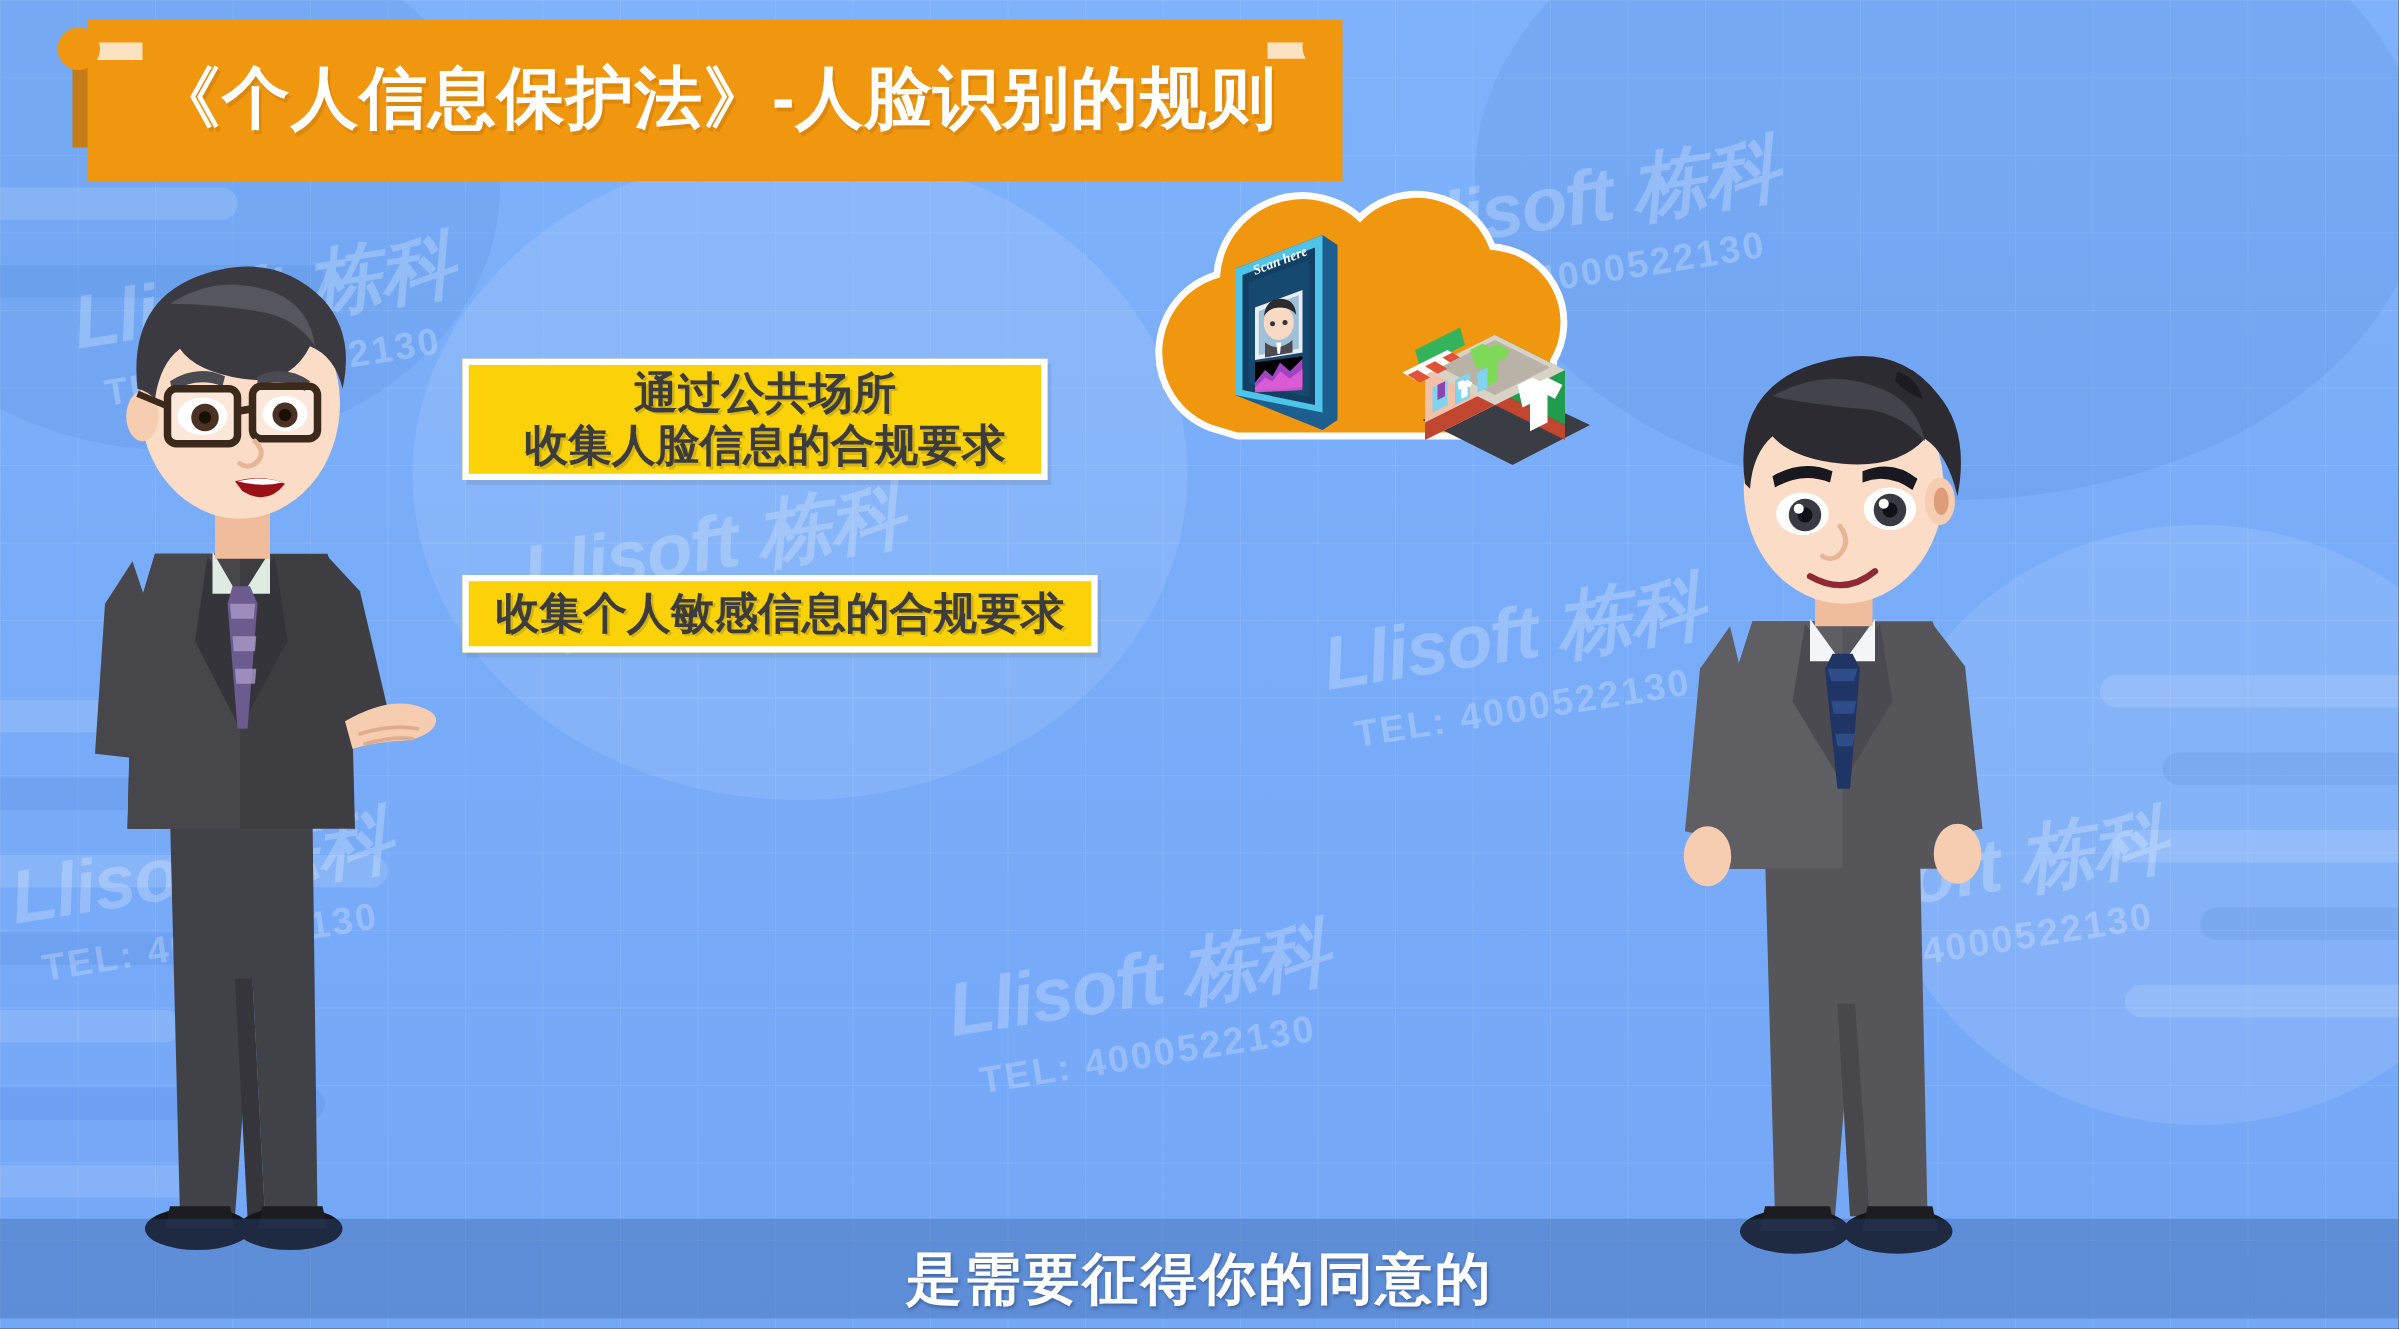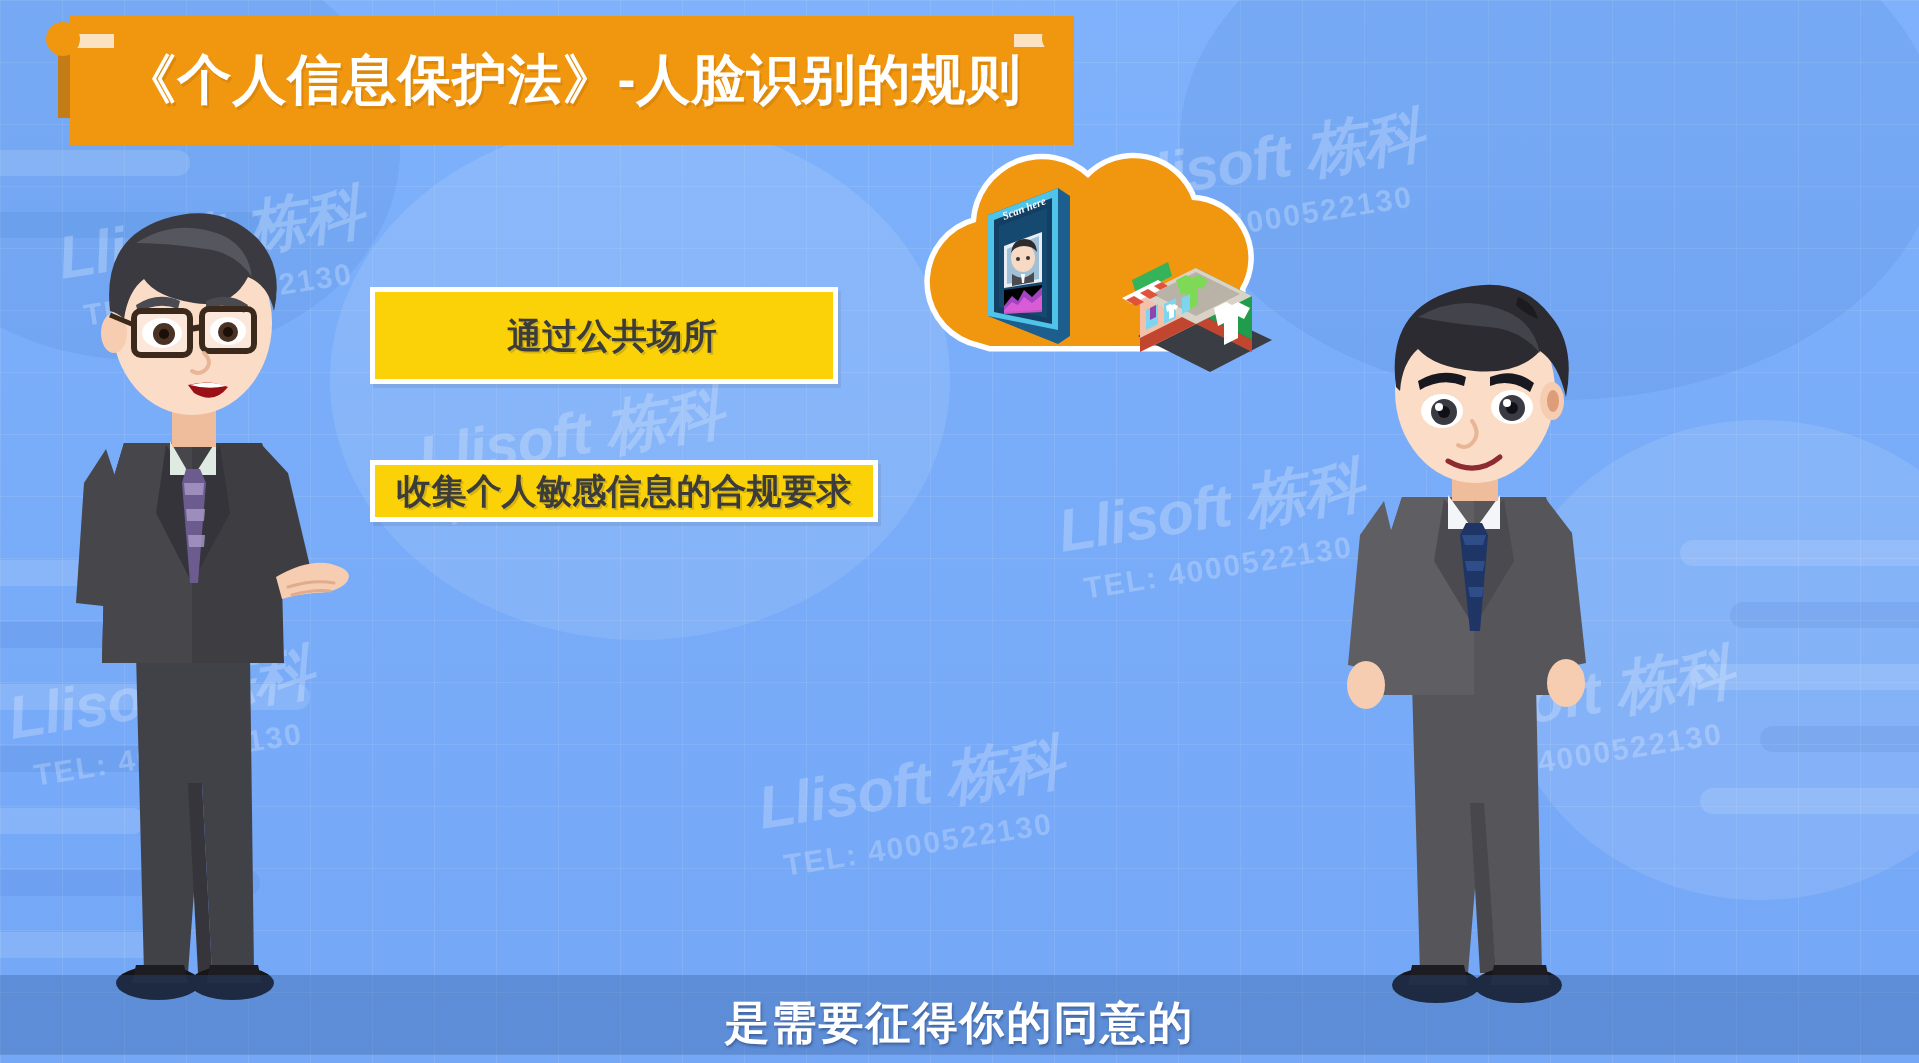--- a/index.html
+++ b/index.html
@@ -357,20 +357,21 @@
         <path d="M104,166 L112,156 L118,161 L124,150 L132,157 L142,147 L142,170 L104,172 Z" fill="#b14bd6" opacity="0.9"></path>
         <path d="M104,170 L112,162 L118,165 L124,157 L132,163 L142,155 L142,172 L104,174 Z" fill="#e35fd8" opacity="0.85"></path>
 
         <text x="104" y="80" fill="#ffffff" font-size="11" font-weight="700" font-style="italic" font-family="'Liberation Serif', serif" transform="rotate(-21 104 80)">Scan here</text>
       </g>
     </svg>
   </div>
 
   <div class="callout" id="callout-1">
     <span class="ln">通过公共场所</span>
+    <span class="ln">收集人脸信息的合规要求</span>
   </div>
 
   <div class="callout" id="callout-2">
     <span class="ln">收集个人敏感信息的合规要求</span>
   </div>
 
   <div class="char" id="char-left">
     <svg width="330" height="880" viewBox="0 0 330 880">
 
       <path d="M96,470 L210,470 L214,790 L172,790 L162,600 L148,790 L104,790 Z" fill="#414148"></path>

